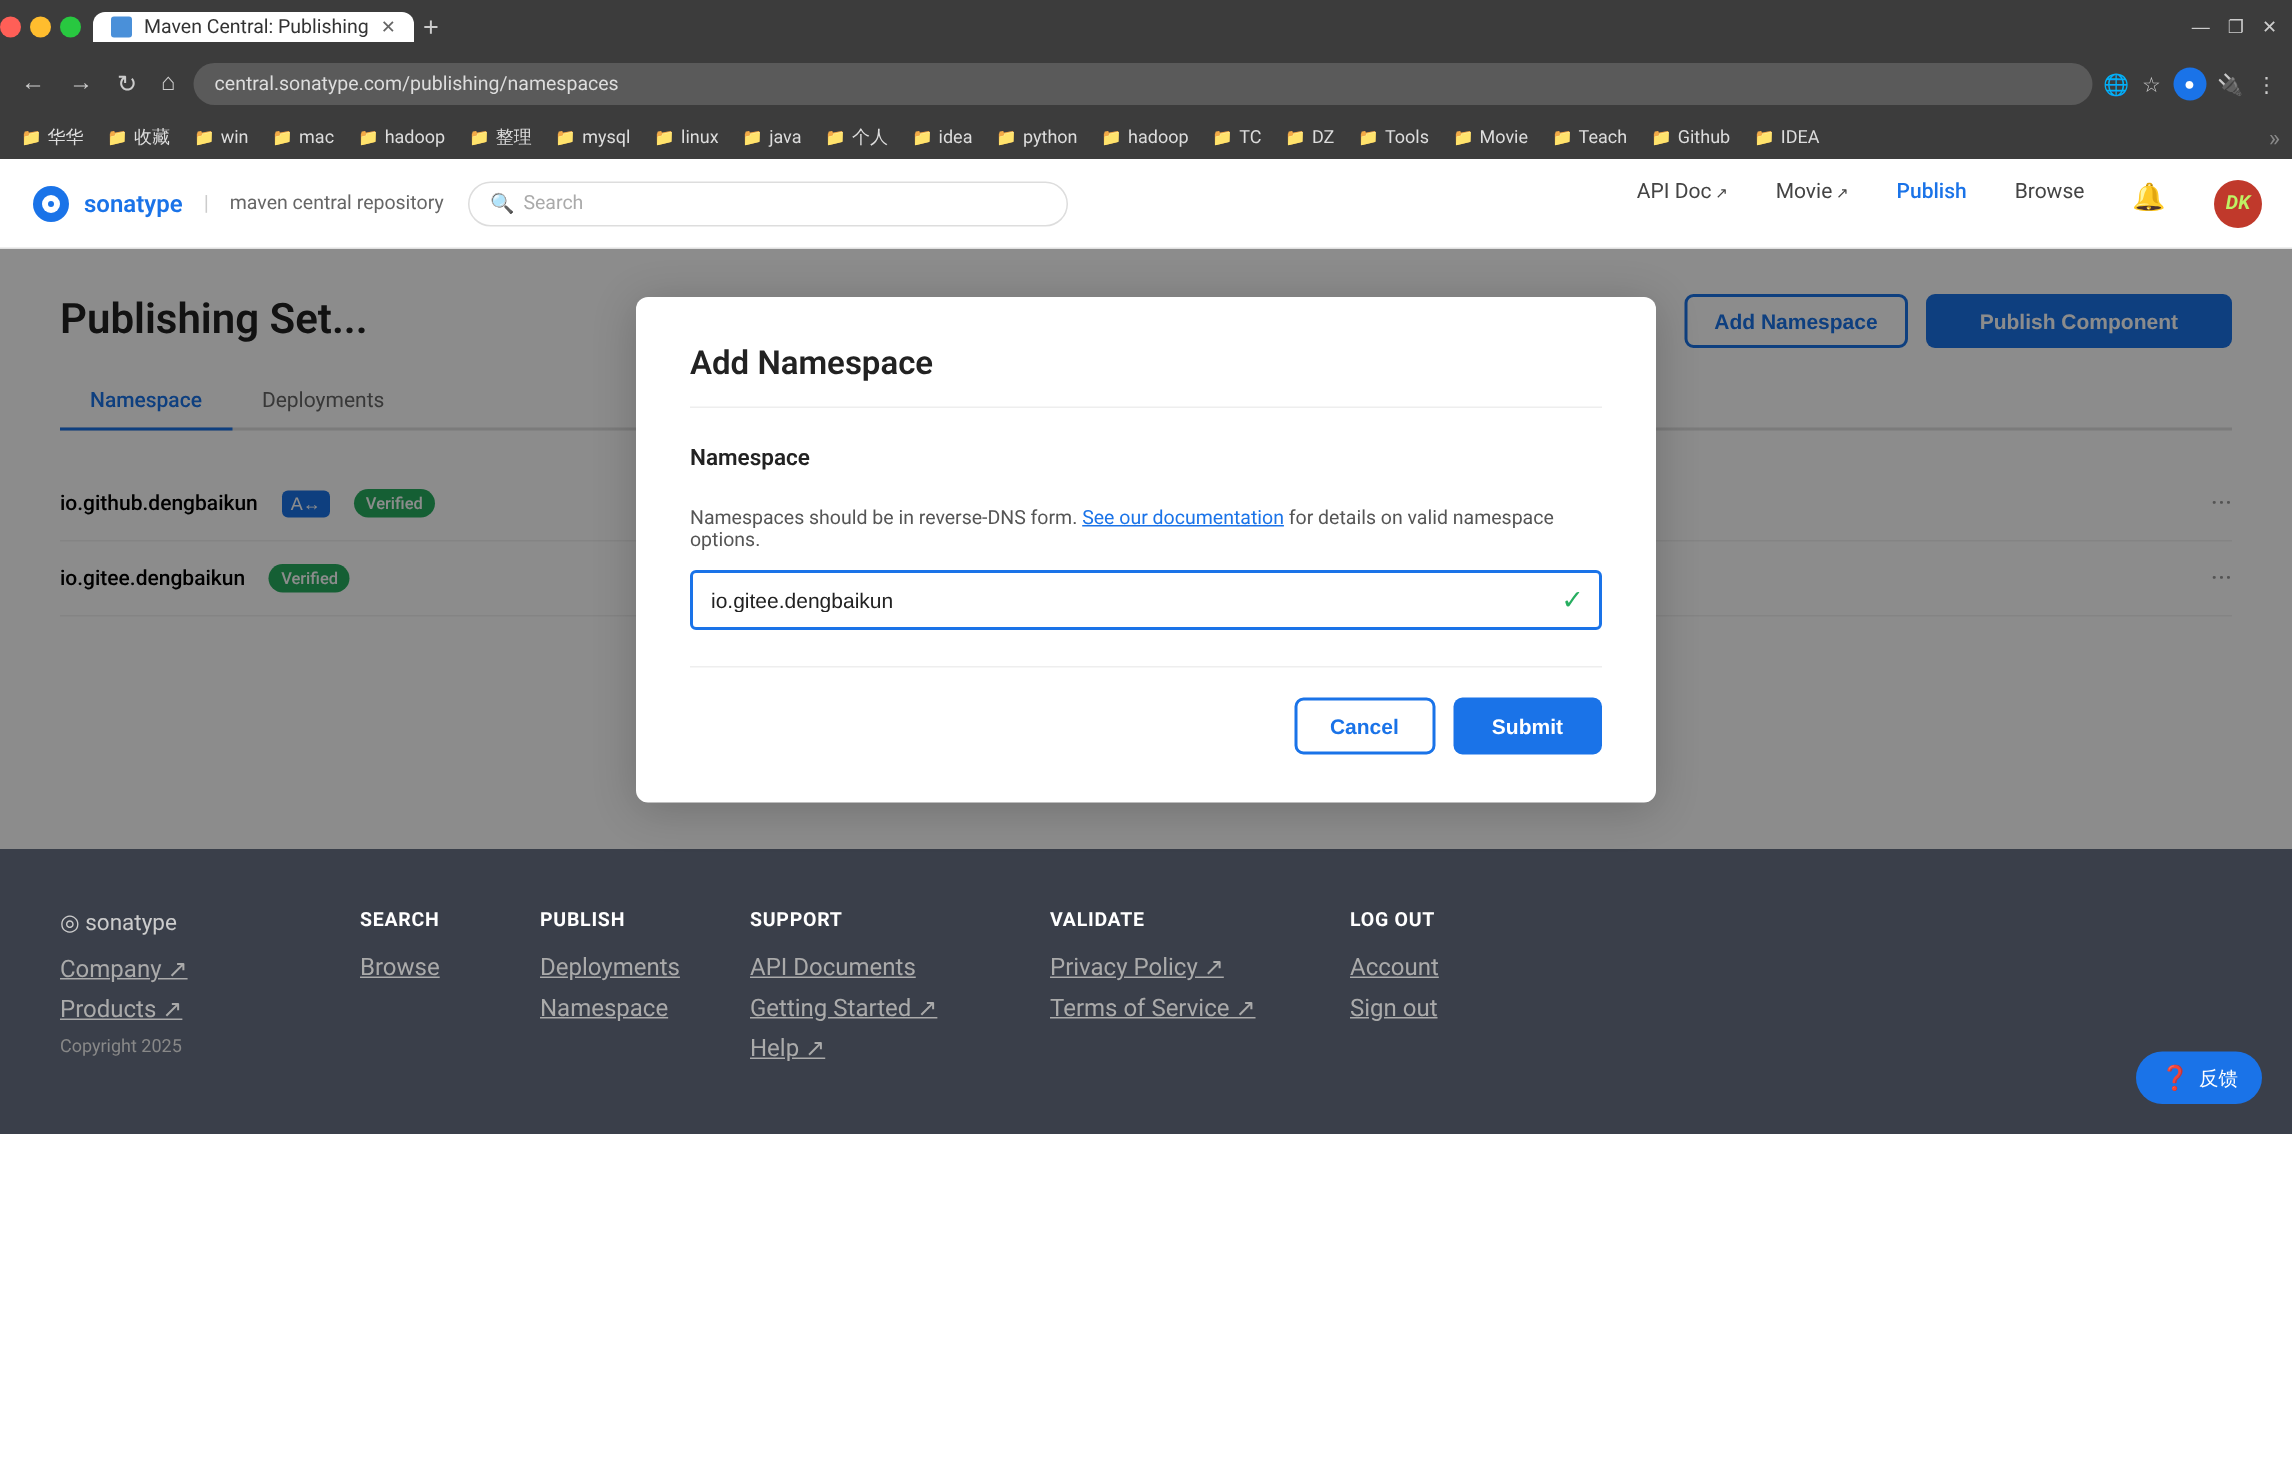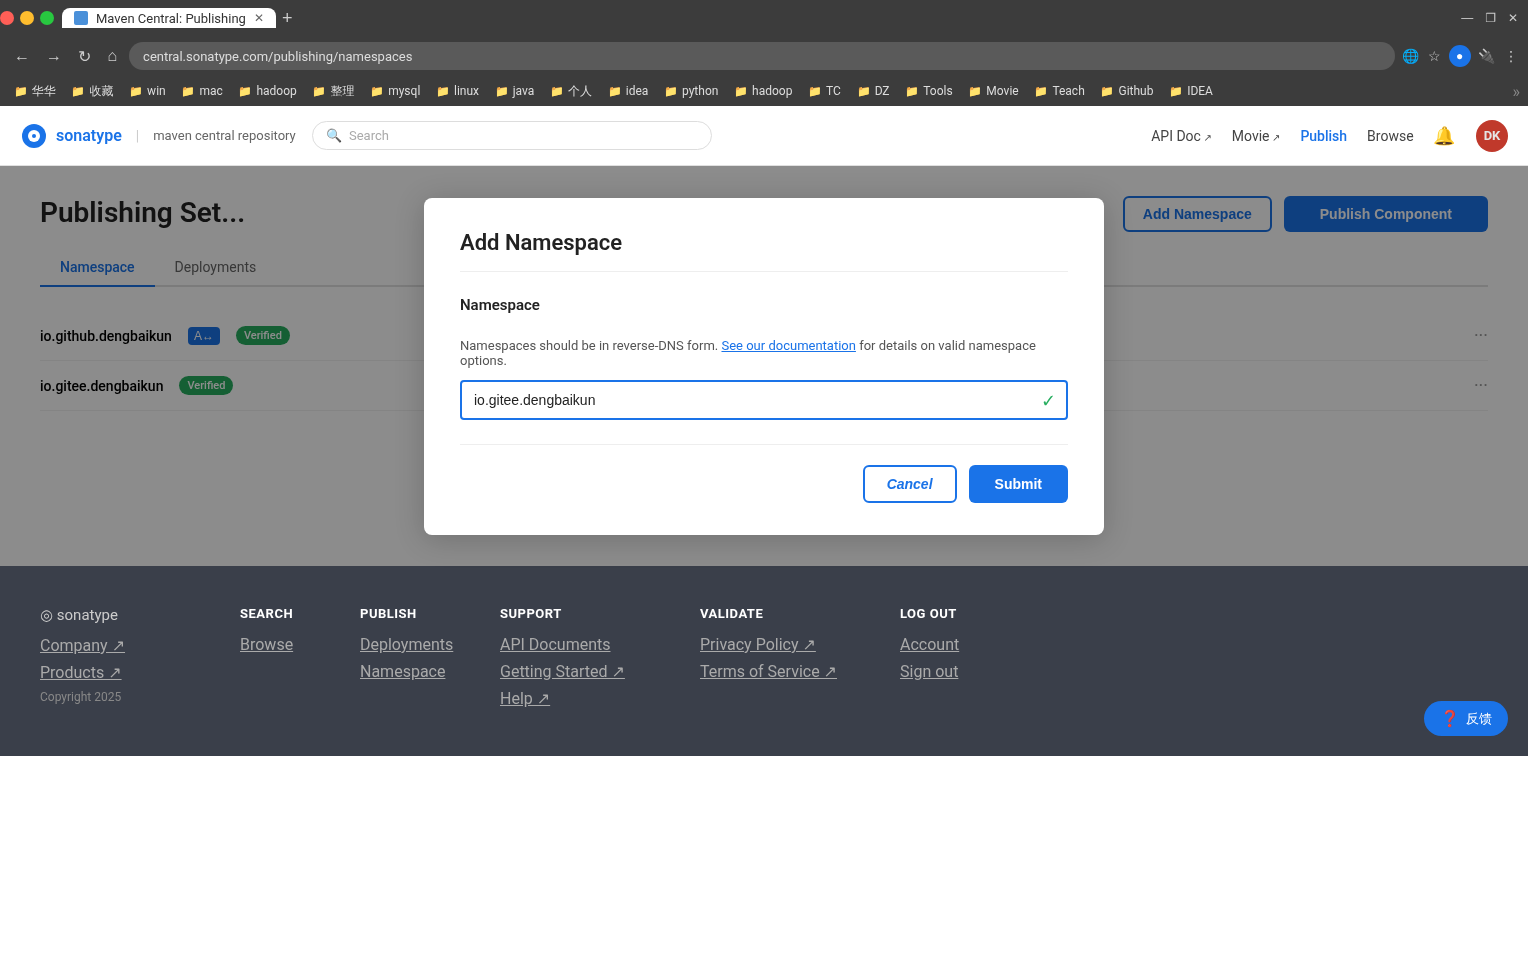--- a/index.html
+++ b/index.html
@@ -155,40 +155,40 @@
       border-radius: 20px;
       padding: 6px 14px;
       font-size: 13px;
       color: #999;
       display: flex;
       align-items: center;
       gap: 6px;
     }
     .nav-links {
       display: flex;
-      align-items: center;
-      gap: 20px;
+      gap: 32px;
       margin-left: auto;
     }
     .nav-link {
       font-size: 14px;
       color: #444;
       cursor: pointer;
       text-decoration: none;
     }
     .nav-link-external::after { content: ' ↗'; font-size: 10px; }
     .nav-bell { font-size: 18px; color: #666; cursor: pointer; }
     .nav-avatar {
       width: 32px; height: 32px;
       border-radius: 50%;
       background: #c0392b;
-      color: #e5e5e5;
+      color: #bef264;
       display: flex; align-items: center; justify-content: center;
       font-size: 13px; font-weight: bold;
       cursor: pointer;
+      font-style: italic;
     }
 
     
     .page-body {
       background: #fff;
       min-height: 400px;
       padding: 30px 40px;
       position: relative;
     }
     .page-title {
@@ -391,21 +391,20 @@
     }
     .modal-cancel {
       background: #fff;
       border: 2px solid #1a73e8;
       color: #1a73e8;
       padding: 9px 22px;
       border-radius: 6px;
       font-size: 14px;
       font-weight: 600;
       cursor: pointer;
-      font-style: italic;
     }
     .modal-submit {
       background: #1a73e8;
       border: none;
       color: #fff;
       padding: 10px 26px;
       border-radius: 6px;
       font-size: 14px;
       font-weight: 600;
       cursor: pointer;

